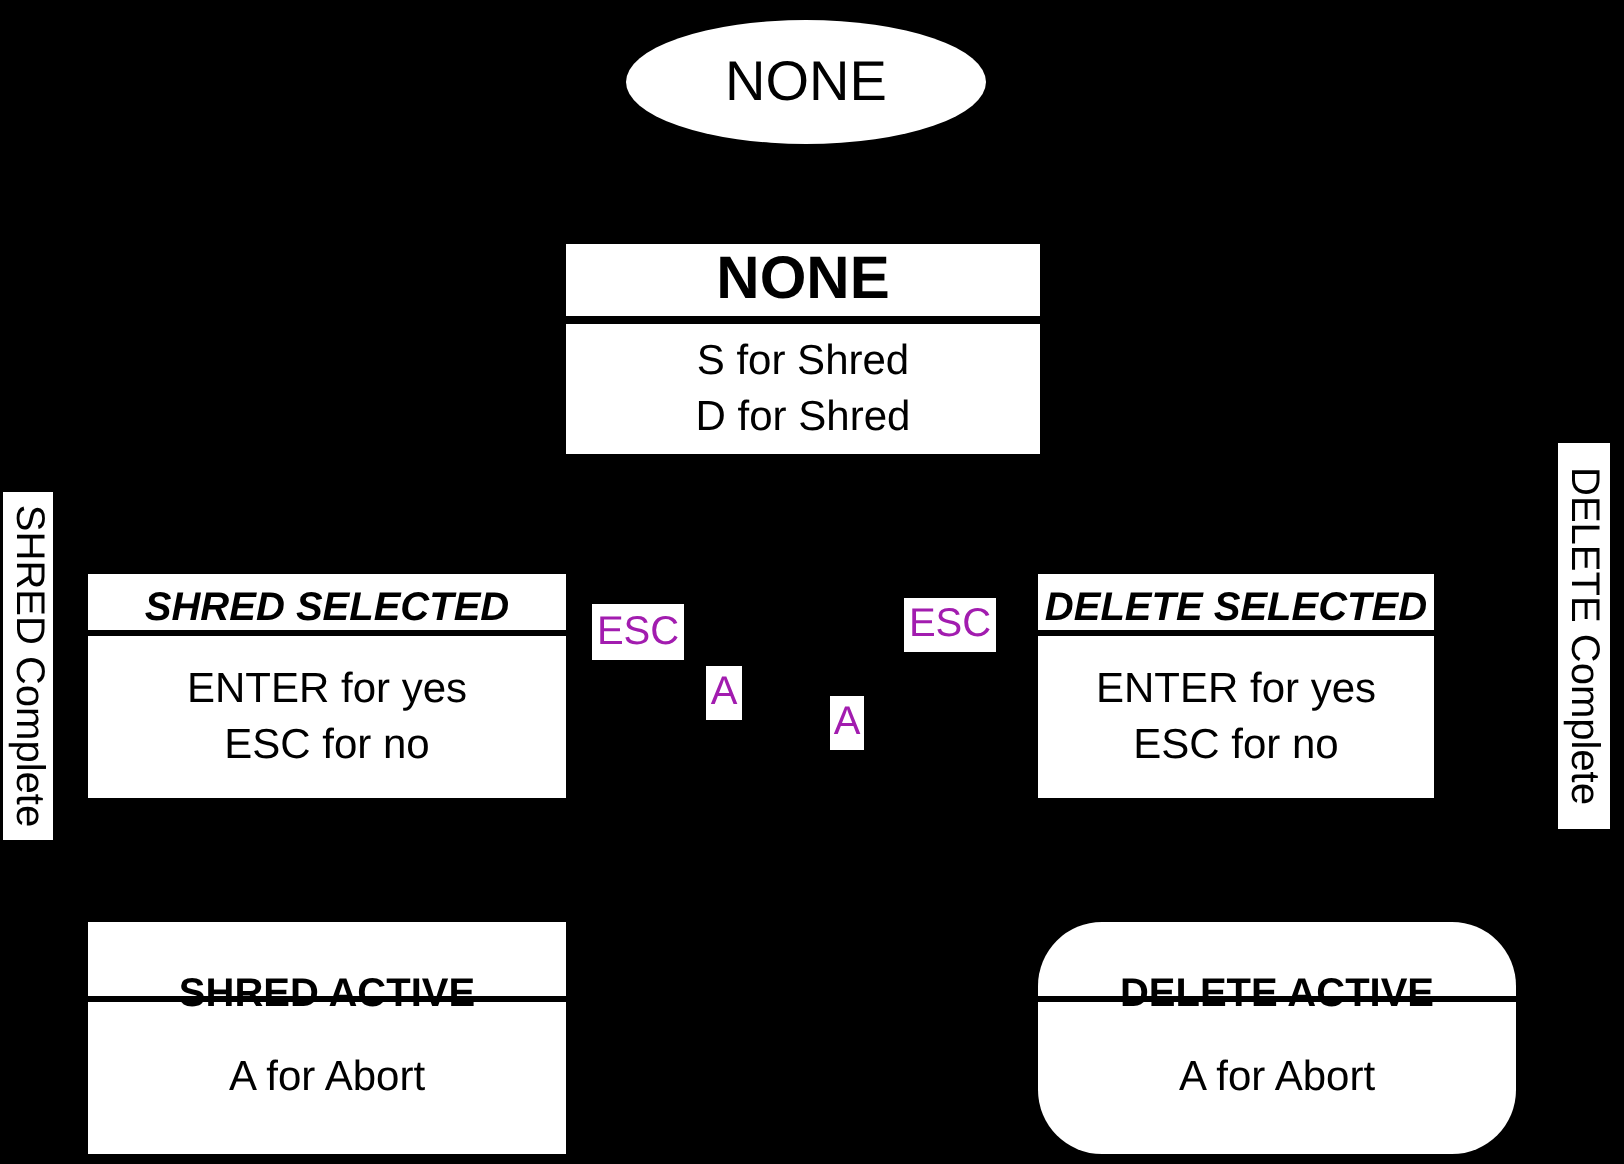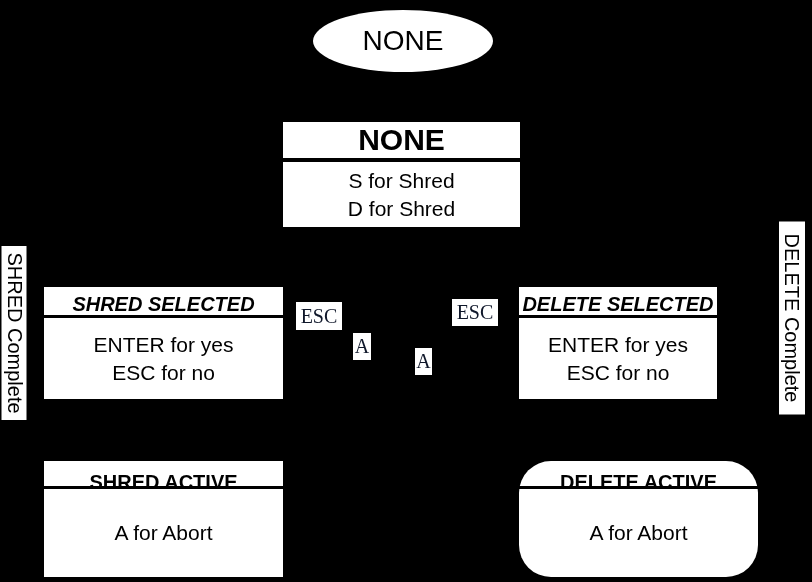--- a/index.html
+++ b/index.html
@@ -33,28 +33,27 @@
 
   #none { left:283px; top:122px; width:237px; height:105px; }
   #none .state-title { font-size:30px; height:40px; line-height:36px; border-bottom-width:4px; }
 
   #shred-selected  { left:44px;  top:287px; width:239px; height:112px; }
   #delete-selected { left:519px; top:287px; width:198px; height:112px; }
   .selected .state-title { font-size:20px; height:31px; padding-top:6px; line-height:22px; border-bottom-width:3px;font-style:italic; }
 
   #shred-active  { left:44px;  top:461px; width:239px; height:116px; }
   #delete-active { left:519px; top:461px; width:239px; height:116px;border-radius:32px; }
-  .active .state-title { font-size:20px; height:28px; padding-top:10px; line-height:22px; border-bottom-width:3px;text-align:center; }
+  .active .state-title { font-size:20px; height:40px; padding-top:25px; line-height:22px; border-bottom-width:3px;text-align:center; }
 
   
   .edge-label {
-    position:absolute; background:var(--node,#fff); color:#0f172a;
+    position:absolute; background:var(--node,#fff); color:#a21caf;
     font-size:20px; display:flex; align-items:center; justify-content:center;
     white-space:nowrap;
-    font-family:Liberation Serif, serif;
   }
   #esc-left  { left:296px; top:302px; width:46px; height:28px; }
   #esc-right { left:452px; top:299px; width:46px; height:27px; }
   #a-left    { left:353px; top:333px; width:18px; height:27px; }
   #a-right   { left:415px; top:348px; width:17px; height:27px; }
 
   
   .side-label {
     position:absolute; background:var(--node,#fff); color:#000;
     display:flex; align-items:center; justify-content:center;

